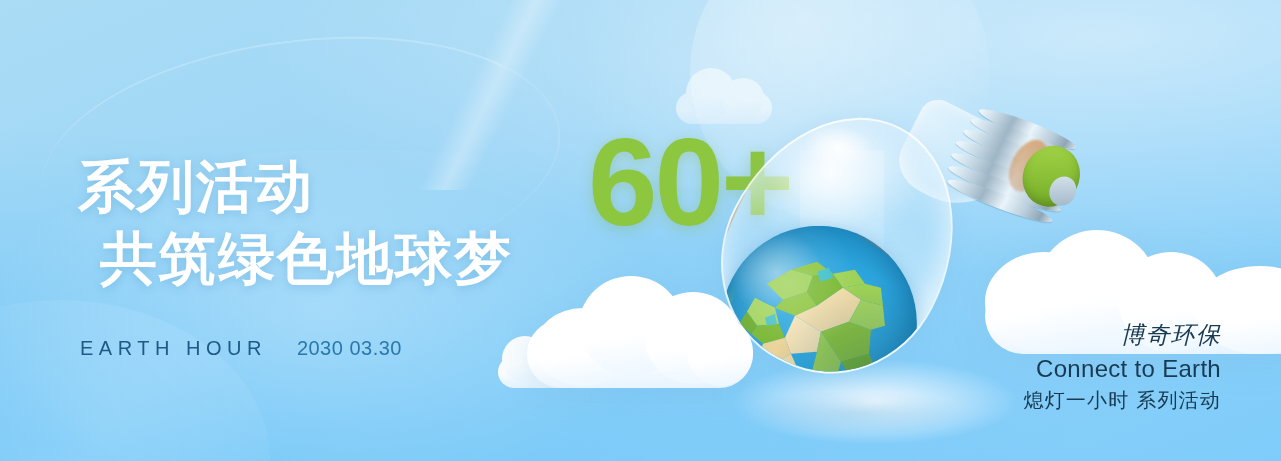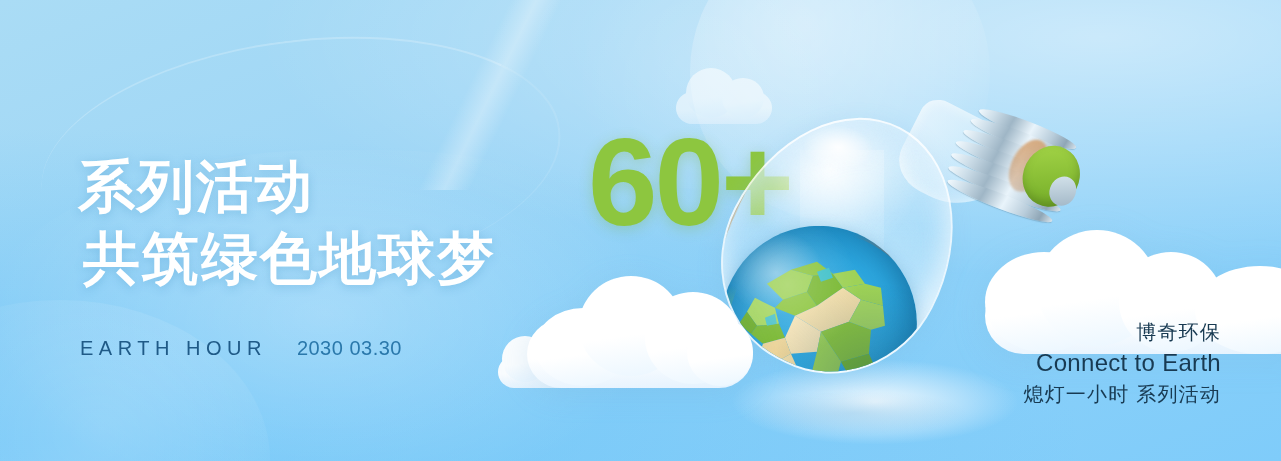--- a/index.html
+++ b/index.html
@@ -45,21 +45,21 @@
     background:radial-gradient(circle at 60% 40%,rgba(255,255,255,.20),rgba(255,255,255,0) 70%);
   }
 
   
   .headline{position:absolute;left:78px;top:150px;}
   .hl-line{
     color:#fff;font-weight:700;font-size:57px;line-height:72px;
     letter-spacing:2px;white-space:nowrap;
     text-shadow:0 2px 10px rgba(45,130,185,.28);
   }
-  .hl-line.indent{margin-left:5px;}
+  .hl-line.indent{margin-left:22px;}
   .subline{
     position:absolute;left:80px;top:337px;display:flex;align-items:baseline;white-space:nowrap;
   }
   .eh{
     color:#1f5a87;font-size:20px;letter-spacing:5.5px;font-weight:400;
   }
   .eh-date{
     color:#2a78ab;font-size:20px;letter-spacing:.5px;margin-left:30px;font-weight:400;
   }
 
@@ -223,21 +223,21 @@
     background:radial-gradient(58% 58% at 34% 30%,rgba(255,255,255,.22),rgba(255,255,255,0) 62%),
                radial-gradient(80% 80% at 78% 84%,rgba(12,66,104,.34),rgba(12,66,104,0) 68%);
   }
 
   
   .brand{
     position:absolute;right:60px;top:318px;text-align:right;
     color:#183a52;line-height:1.42;
   }
   .brand div{white-space:nowrap;}
-  .brand .cn   {font-size:20px;letter-spacing:1.2px;}
+  .brand .cn   {font-size:24px;letter-spacing:1.2px;font-style:italic;}
   .brand .en   {font-size:24px;letter-spacing:.3px;}
   .brand .tag  {font-size:20px;letter-spacing:1.2px;}
 </style>
 </head>
 <body>
 
 <div id="banner">
 
   <div class="ghost ghost-blob-a"></div>
   <div class="ghost ghost-bulb-glass"></div>

